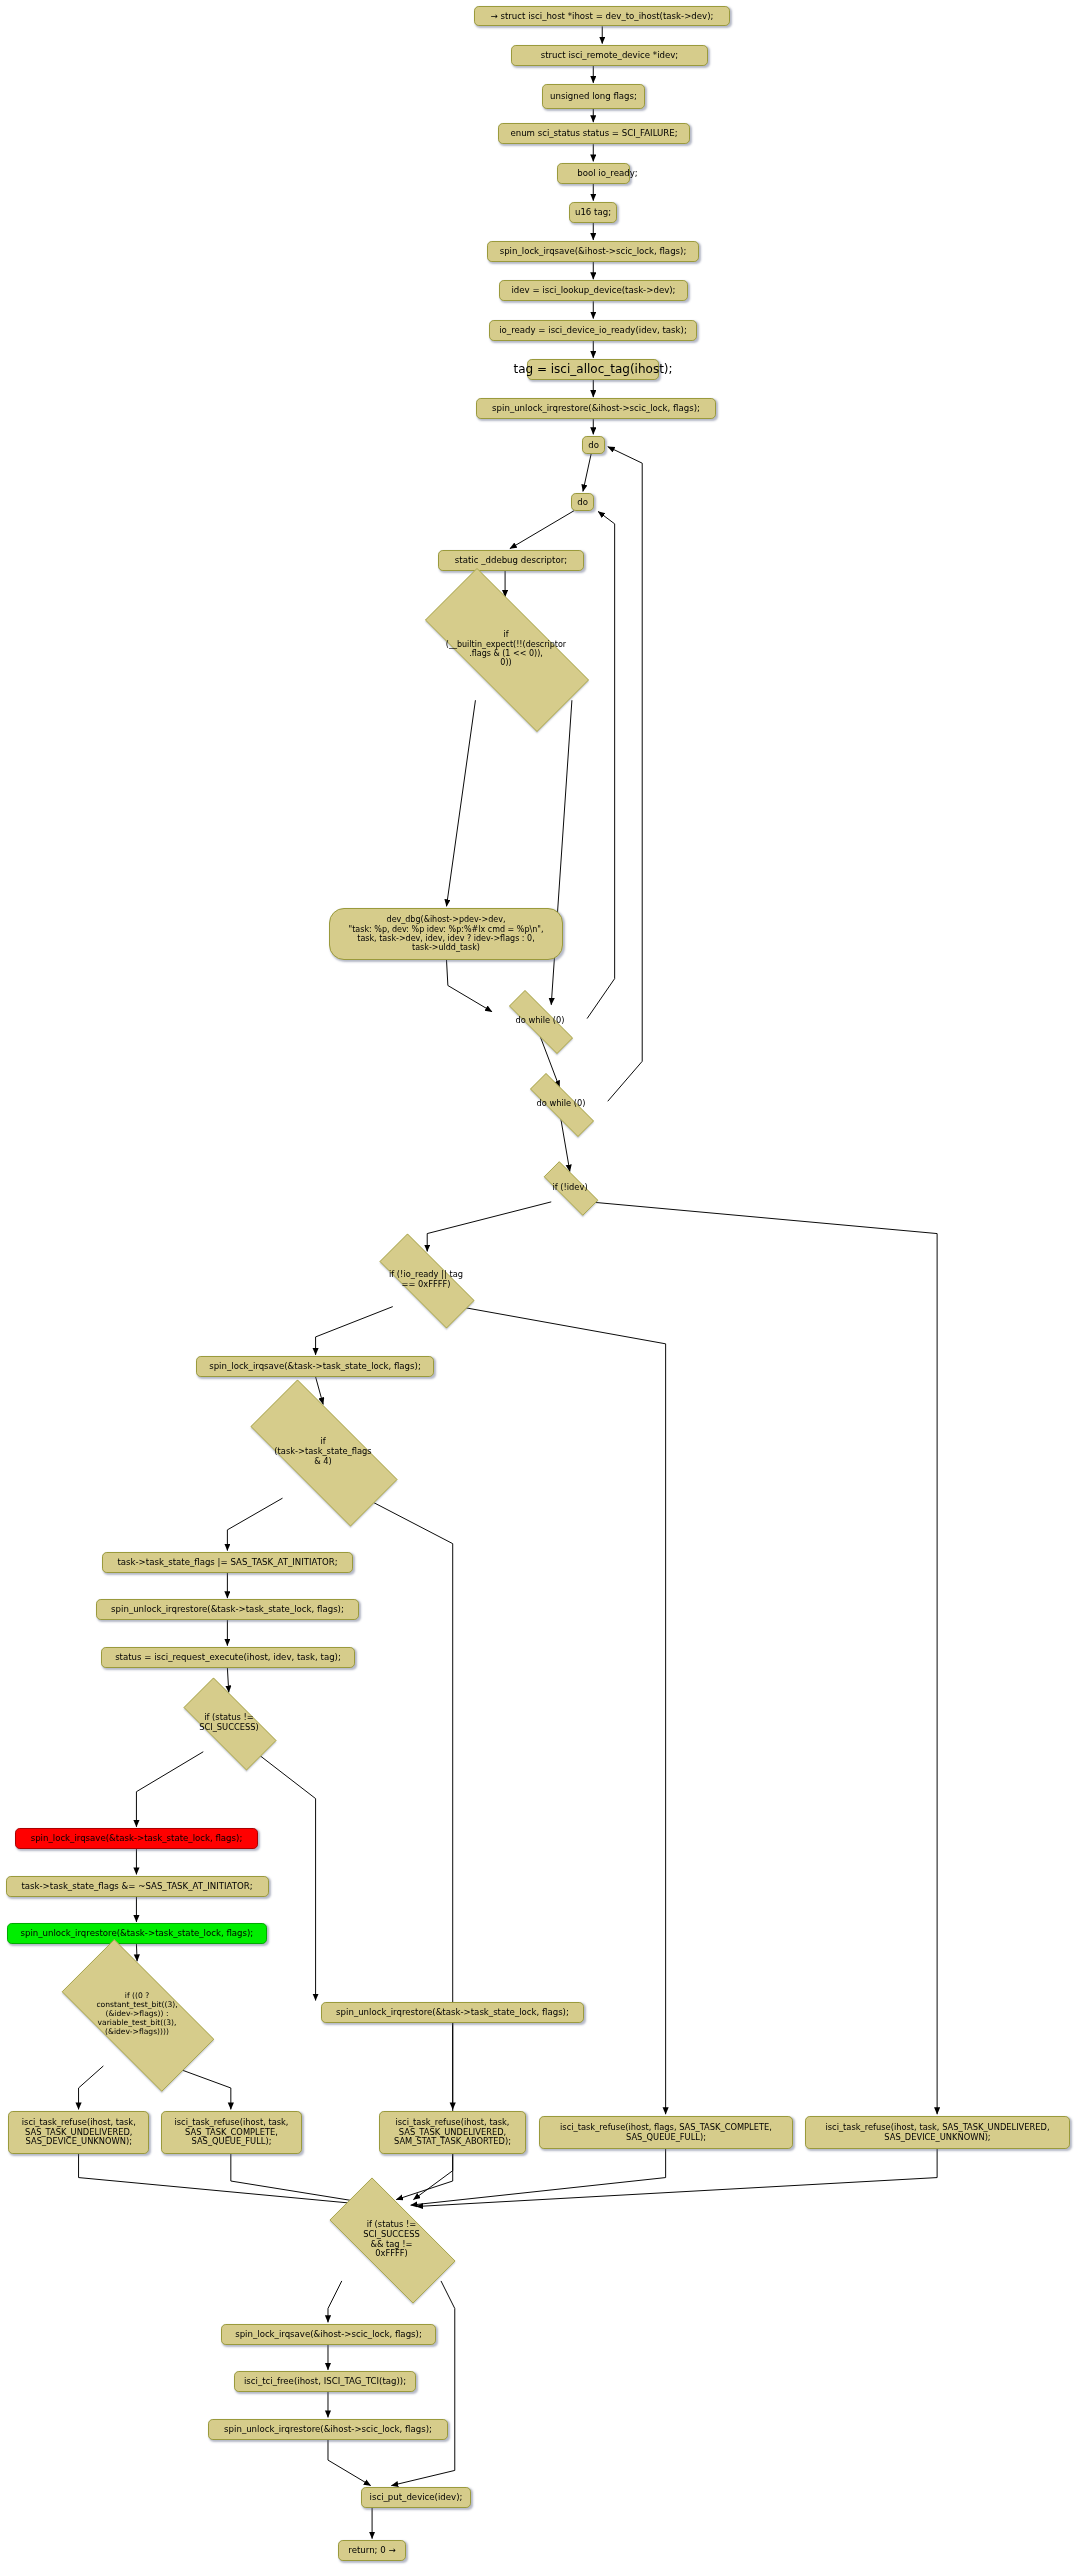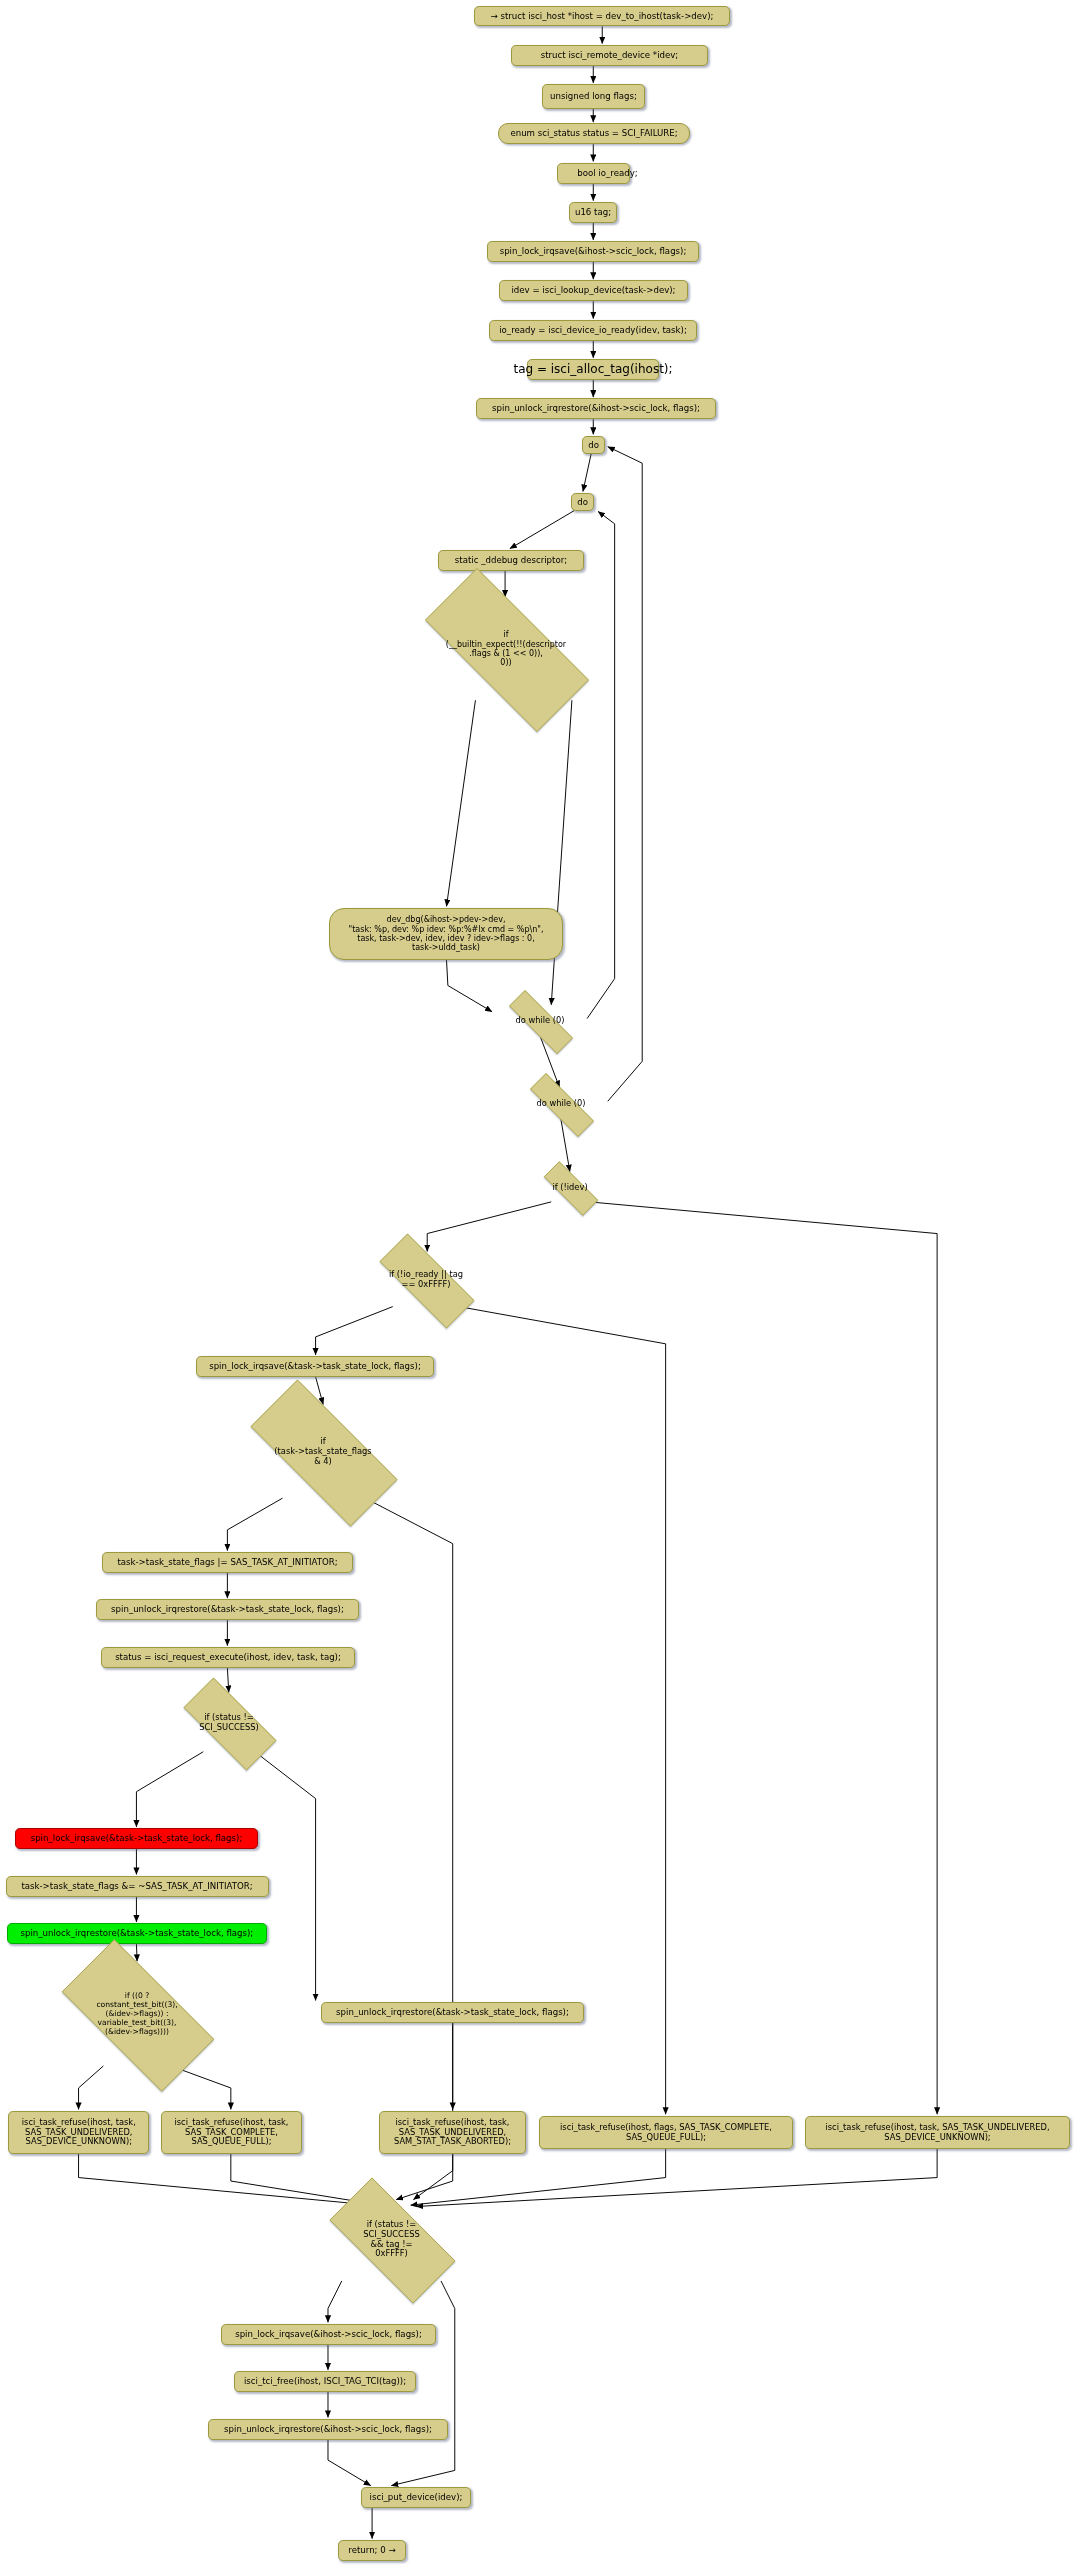--- a/index.html
+++ b/index.html
@@ -85,21 +85,21 @@
         <path d="M476,3402 L476,3439" marker-end="url(#ah)"></path>
         <path d="M476,3471 L476,3508" marker-end="url(#ah)"></path>
         <path d="M476,3540 L476,3570 L538,3607" marker-end="url(#ah)"></path>
         <path d="M540,3639 L540,3684" marker-end="url(#ah)"></path>
       </g>
   </svg>
   <div id="node-layer">
       <div class="node rect" style="left: 474px; top: 5.5px; width: 256px; height: 20.7px; font-size: 8.6px;"><span class="lbl">→ struct isci_host *ihost = dev_to_ihost(task-&gt;dev);</span></div>
       <div class="node rect" style="left: 511px; top: 45px; width: 197px; height: 20.7px; font-size: 8.6px;"><span class="lbl">struct isci_remote_device *idev;</span></div>
       <div class="node rect" style="left: 542px; top: 84px; width: 103px; height: 25px; font-size: 8.6px;"><span class="lbl">unsigned long flags;</span></div>
-      <div class="node rect" style="left: 498px; top: 123px; width: 192px; height: 20.7px; font-size: 8.6px; border-radius: 10px;"><span class="lbl">enum sci_status status = SCI_FAILURE;</span></div>
+      <div class="node rect" style="left: 498px; top: 123px; width: 192px; height: 20.7px; font-size: 8.6px;"><span class="lbl">enum sci_status status = SCI_FAILURE;</span></div>
       <div class="node rect" style="left: 557px; top: 163px; width: 73px; height: 20.7px; font-size: 8.6px; padding-left: 32px;"><span class="lbl">bool io_ready;</span></div>
       <div class="node rect" style="left: 569px; top: 202px; width: 48px; height: 20.7px; font-size: 8.6px;"><span class="lbl">u16 tag;</span></div>
       <div class="node rect" style="left: 487px; top: 241px; width: 212px; height: 20.7px; font-size: 8.6px;"><span class="lbl">spin_lock_irqsave(&amp;ihost-&gt;scic_lock, flags);</span></div>
       <div class="node rect" style="left: 499px; top: 280px; width: 189px; height: 20.7px; font-size: 8.6px;"><span class="lbl">idev = isci_lookup_device(task-&gt;dev);</span></div>
       <div class="node rect" style="left: 489px; top: 320px; width: 208px; height: 20.7px; font-size: 8.6px;"><span class="lbl">io_ready = isci_device_io_ready(idev, task);</span></div>
       <div class="node rect" style="left: 527px; top: 359px; width: 132px; height: 20.7px; font-size: 12px;"><span class="lbl">tag = isci_alloc_tag(ihost);</span></div>
       <div class="node rect" style="left: 476px; top: 398px; width: 240px; height: 20.7px; font-size: 8.6px;"><span class="lbl">spin_unlock_irqrestore(&amp;ihost-&gt;scic_lock, flags);</span></div>
       <div class="node rect" style="left: 582px; top: 436px; width: 23.4px; height: 18px; font-size: 8.6px;"><span class="lbl">do</span></div>
       <div class="node rect" style="left: 571px; top: 493px; width: 23.4px; height: 18px; font-size: 8.6px;"><span class="lbl">do</span></div>
       <div class="node rect" style="left: 438px; top: 550px; width: 146px; height: 20.7px; font-size: 8.6px;"><span class="lbl">static _ddebug descriptor;</span></div>

